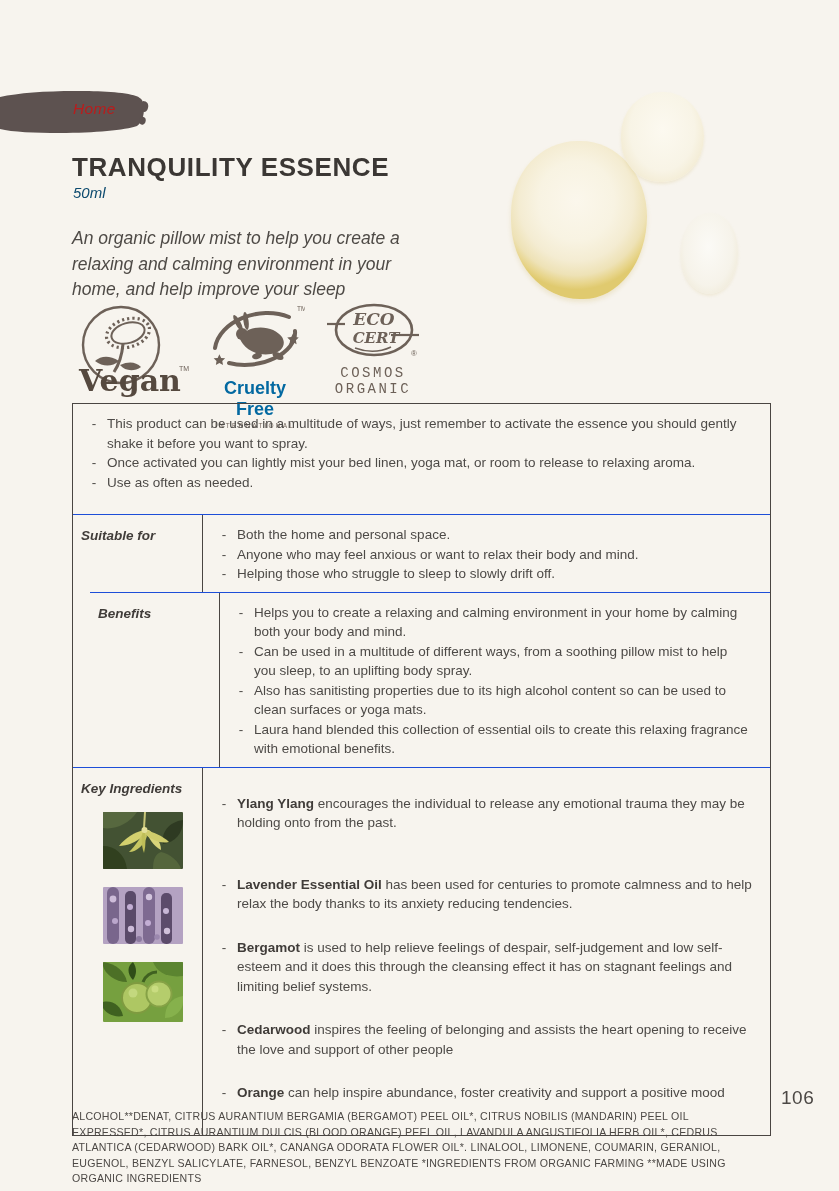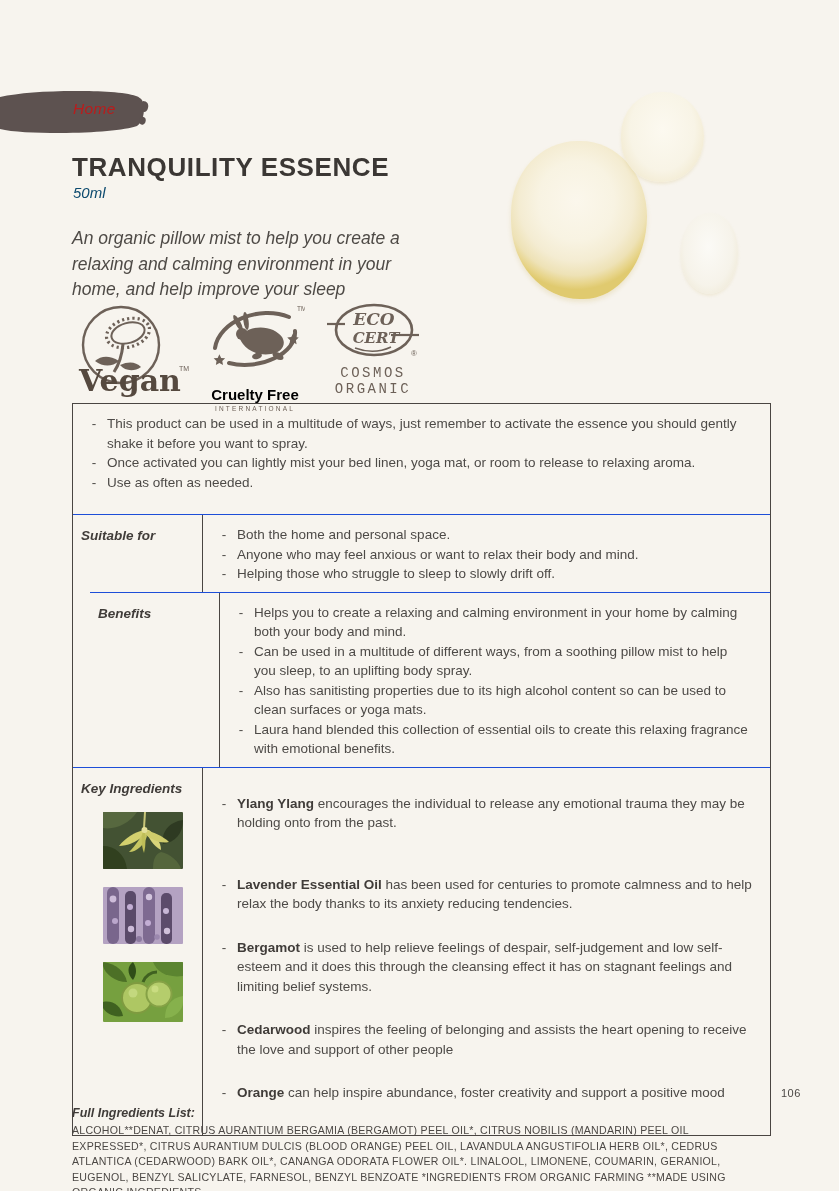--- a/index.html
+++ b/index.html
@@ -48,21 +48,21 @@
     border-radius:52% 48% 50% 50% / 50% 50% 52% 48%;
     background:radial-gradient(ellipse at 48% 42%, #fbfaf6 0%, #f6f3ea 58%, #efe9d6 85%, #e8ddb4 100%);
     box-shadow:0 2px 3px rgba(222,208,160,.28);
   }
   
   .logos{position:absolute;left:73px;top:303px;display:flex;align-items:flex-start;}
   .logo{color:#6d6158;}
   .logo-vegan{width:116px;margin-right:16px;}
   .logo-bunny{width:100px;margin-right:20px;text-align:center;}
   .logo-eco{width:96px;text-align:center;}
-  .bunny-line1{font-weight:700;font-size:15px;margin-top:9px;color:#000000;}
+  .bunny-line1{font-weight:700;font-size:18px;margin-top:1px;color:#0369a1;}
   .bunny-line2{font-size:6.5px;letter-spacing:2.2px;margin-top:2px;color:#6d6158;}
   .eco-line{font-size:14px;letter-spacing:2.5px;line-height:16px;color:#6d6158;font-family:"Liberation Mono", monospace;}
   
   .info-table{
     position:absolute;left:72px;top:403px;width:697px;
     border:1px solid #4a4542;background:transparent;
     font-size:13.5px;line-height:19.5px;color:#4d4a47;
   }
   .t-row{display:flex;border-top:1px solid #1d4ed8;}
   .t-row:first-child{border-top:none;}
@@ -86,21 +86,21 @@
   .ki-img{width:80px;margin:0 0 18px 22px;display:block;border-radius:1px;}
   
   .footer{position:absolute;left:72px;top:1106px;width:700px;}
   .fi-label{font-weight:700;font-style:italic;font-size:12.5px;color:#403c39;}
   .fi-list{
     margin-top:3px;font-size:10.6px;line-height:15.5px;letter-spacing:.25px;
     color:#4c4845;width:690px;
   }
   .page-number{
     position:absolute;left:781px;top:1087px;
-    font-size:11px;color:#4c4845;letter-spacing:.5px;
+    font-size:19px;color:#4c4845;letter-spacing:.5px;
   }
 </style>
 </head>
 <body>
 
 <div class="brush-wrap">
   <svg width="152" height="47" viewBox="0 0 152 47">
     <path fill="#5d5250" d="M0,8 C18,4 45,2 75,2 C100,2 125,3 136,7 C142,9 144,13 144,19 C144,27 142,33 137,37 C125,41 95,44 60,44 C35,44 12,43 0,40 Z"></path>
     <path fill="#5d5250" d="M143,12 C147,12 149,15 148,19 C147,23 144,24 142,22 Z"></path>
     <path fill="#5d5250" d="M140,28 C145,27 147,30 145,34 C143,37 140,36 139,33 Z"></path>
@@ -294,16 +294,15 @@
         </p>
       <p class="bullet ki-entry">
           <span class="dash">-</span>
           <span class="b-text"><b>Orange</b> <span>can help inspire abundance, foster creativity and support a positive mood</span></span>
         </p>
     </div>
   </div>
 </div>
 
 <div class="footer">
-  <div class="fi-label">Full Ingredients List:</div>
   <div class="fi-list">ALCOHOL**DENAT, CITRUS AURANTIUM BERGAMIA (BERGAMOT) PEEL OIL*, CITRUS NOBILIS (MANDARIN) PEEL OIL EXPRESSED*, CITRUS AURANTIUM DULCIS (BLOOD ORANGE) PEEL OIL, LAVANDULA ANGUSTIFOLIA HERB OIL*, CEDRUS ATLANTICA (CEDARWOOD) BARK OIL*, CANANGA ODORATA FLOWER OIL*. LINALOOL, LIMONENE, COUMARIN, GERANIOL, EUGENOL, BENZYL SALICYLATE, FARNESOL, BENZYL BENZOATE *INGREDIENTS FROM ORGANIC FARMING **MADE USING ORGANIC INGREDIENTS</div>
 </div>
 <div class="page-number">106</div>
 
 </body></html>

